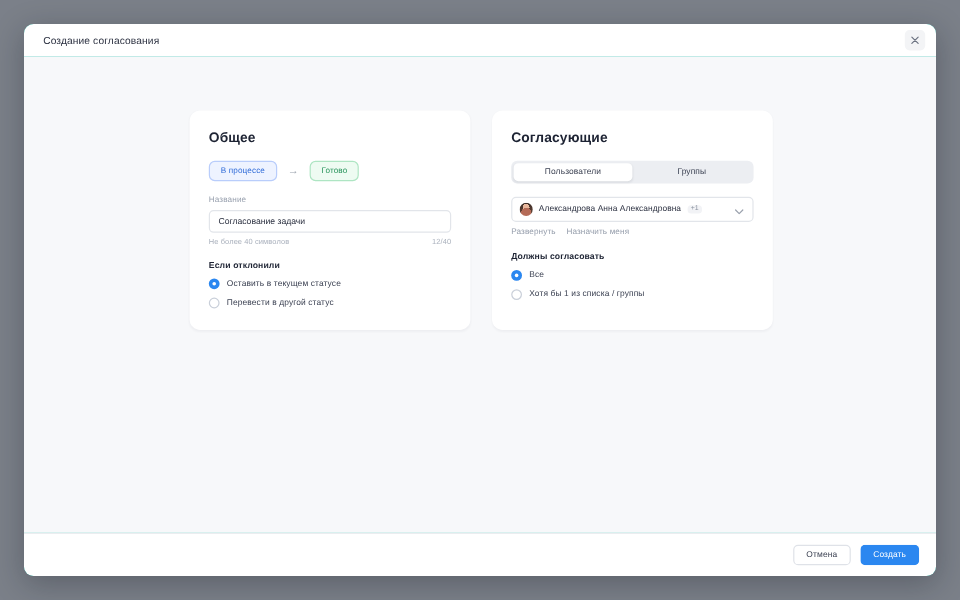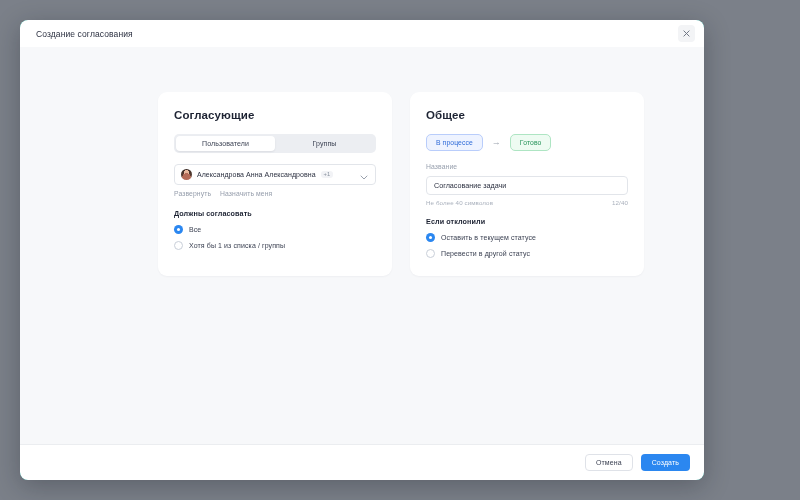--- a/index.html
+++ b/index.html
@@ -14,21 +14,21 @@
     background: #7b8089;
     font-family: "Liberation Sans", sans-serif;
     -webkit-font-smoothing: antialiased;
   }
 
   
   .modal {
     position: absolute;
     left: 20px;
     top: 20px;
-    width: 684px;
+    width: 760px;
     height: 460px;
     background: #14b8a6;
     border-radius: 8px;
     box-shadow: 0 6px 26px rgba(20,24,33,0.30);
     display: flex;
     flex-direction: column;
     overflow: hidden;
     justify-content: flex-end;
   }
 
@@ -342,20 +342,48 @@
           <path d="M1 1 L7 7 M7 1 L1 7" stroke="#6b7280" stroke-width="1.1" stroke-linecap="round" fill="none"></path>
         </svg>
       </span>
     </div>
   </div>
 
   <div class="modal-body">
     <div class="cards">
 
       <div class="card">
+        <div class="card-title">Общее</div>
+
+        <div class="chip-row">
+          <span class="chip blue">В процессе</span>
+          <span class="chip-arrow">→</span>
+          <span class="chip green">Готово</span>
+        </div>
+
+        <div class="field-label">Название</div>
+        <input class="text-input" type="text" value="Согласование задачи" style="">
+        <div class="hint-row">
+          <span class="hint-text">Не более 40 символов</span>
+          <span class="hint-count">12/40</span>
+        </div>
+
+        <div class="group-label">Если отклонили</div>
+
+        <div class="radio-row">
+          <span class="radio checked"></span>
+          <span class="radio-text">Оставить в текущем статусе</span>
+        </div>
+        <div class="radio-row">
+          <span class="radio"></span>
+          <span class="radio-text">Перевести в другой статус</span>
+        </div>
+      </div>
+
+      <div class="card">
         <div class="card-title">Согласующие</div>
 
         <div class="tabs">
           <div class="tab active">Пользователи</div>
           <div class="tab">Группы</div>
         </div>
 
         <div class="select">
           <span class="avatar"></span>
           <span class="select-name">Александрова Анна Александровна</span>
@@ -378,48 +406,20 @@
         <div class="radio-row">
           <span class="radio checked"></span>
           <span class="radio-text">Все</span>
         </div>
         <div class="radio-row">
           <span class="radio"></span>
           <span class="radio-text">Хотя бы 1 из списка / группы</span>
         </div>
       </div>
 
-      <div class="card">
-        <div class="card-title">Общее</div>
-
-        <div class="chip-row">
-          <span class="chip blue">В процессе</span>
-          <span class="chip-arrow">→</span>
-          <span class="chip green">Готово</span>
-        </div>
-
-        <div class="field-label">Название</div>
-        <input class="text-input" type="text" value="Согласование задачи" style="">
-        <div class="hint-row">
-          <span class="hint-text">Не более 40 символов</span>
-          <span class="hint-count">12/40</span>
-        </div>
-
-        <div class="group-label">Если отклонили</div>
-
-        <div class="radio-row">
-          <span class="radio checked"></span>
-          <span class="radio-text">Оставить в текущем статусе</span>
-        </div>
-        <div class="radio-row">
-          <span class="radio"></span>
-          <span class="radio-text">Перевести в другой статус</span>
-        </div>
-      </div>
-
     </div>
   </div>
 
   <div class="modal-footer">
     <button class="btn btn-secondary">Отмена</button>
     <button class="btn btn-primary">Создать</button>
   </div>
 
 </div>
 

